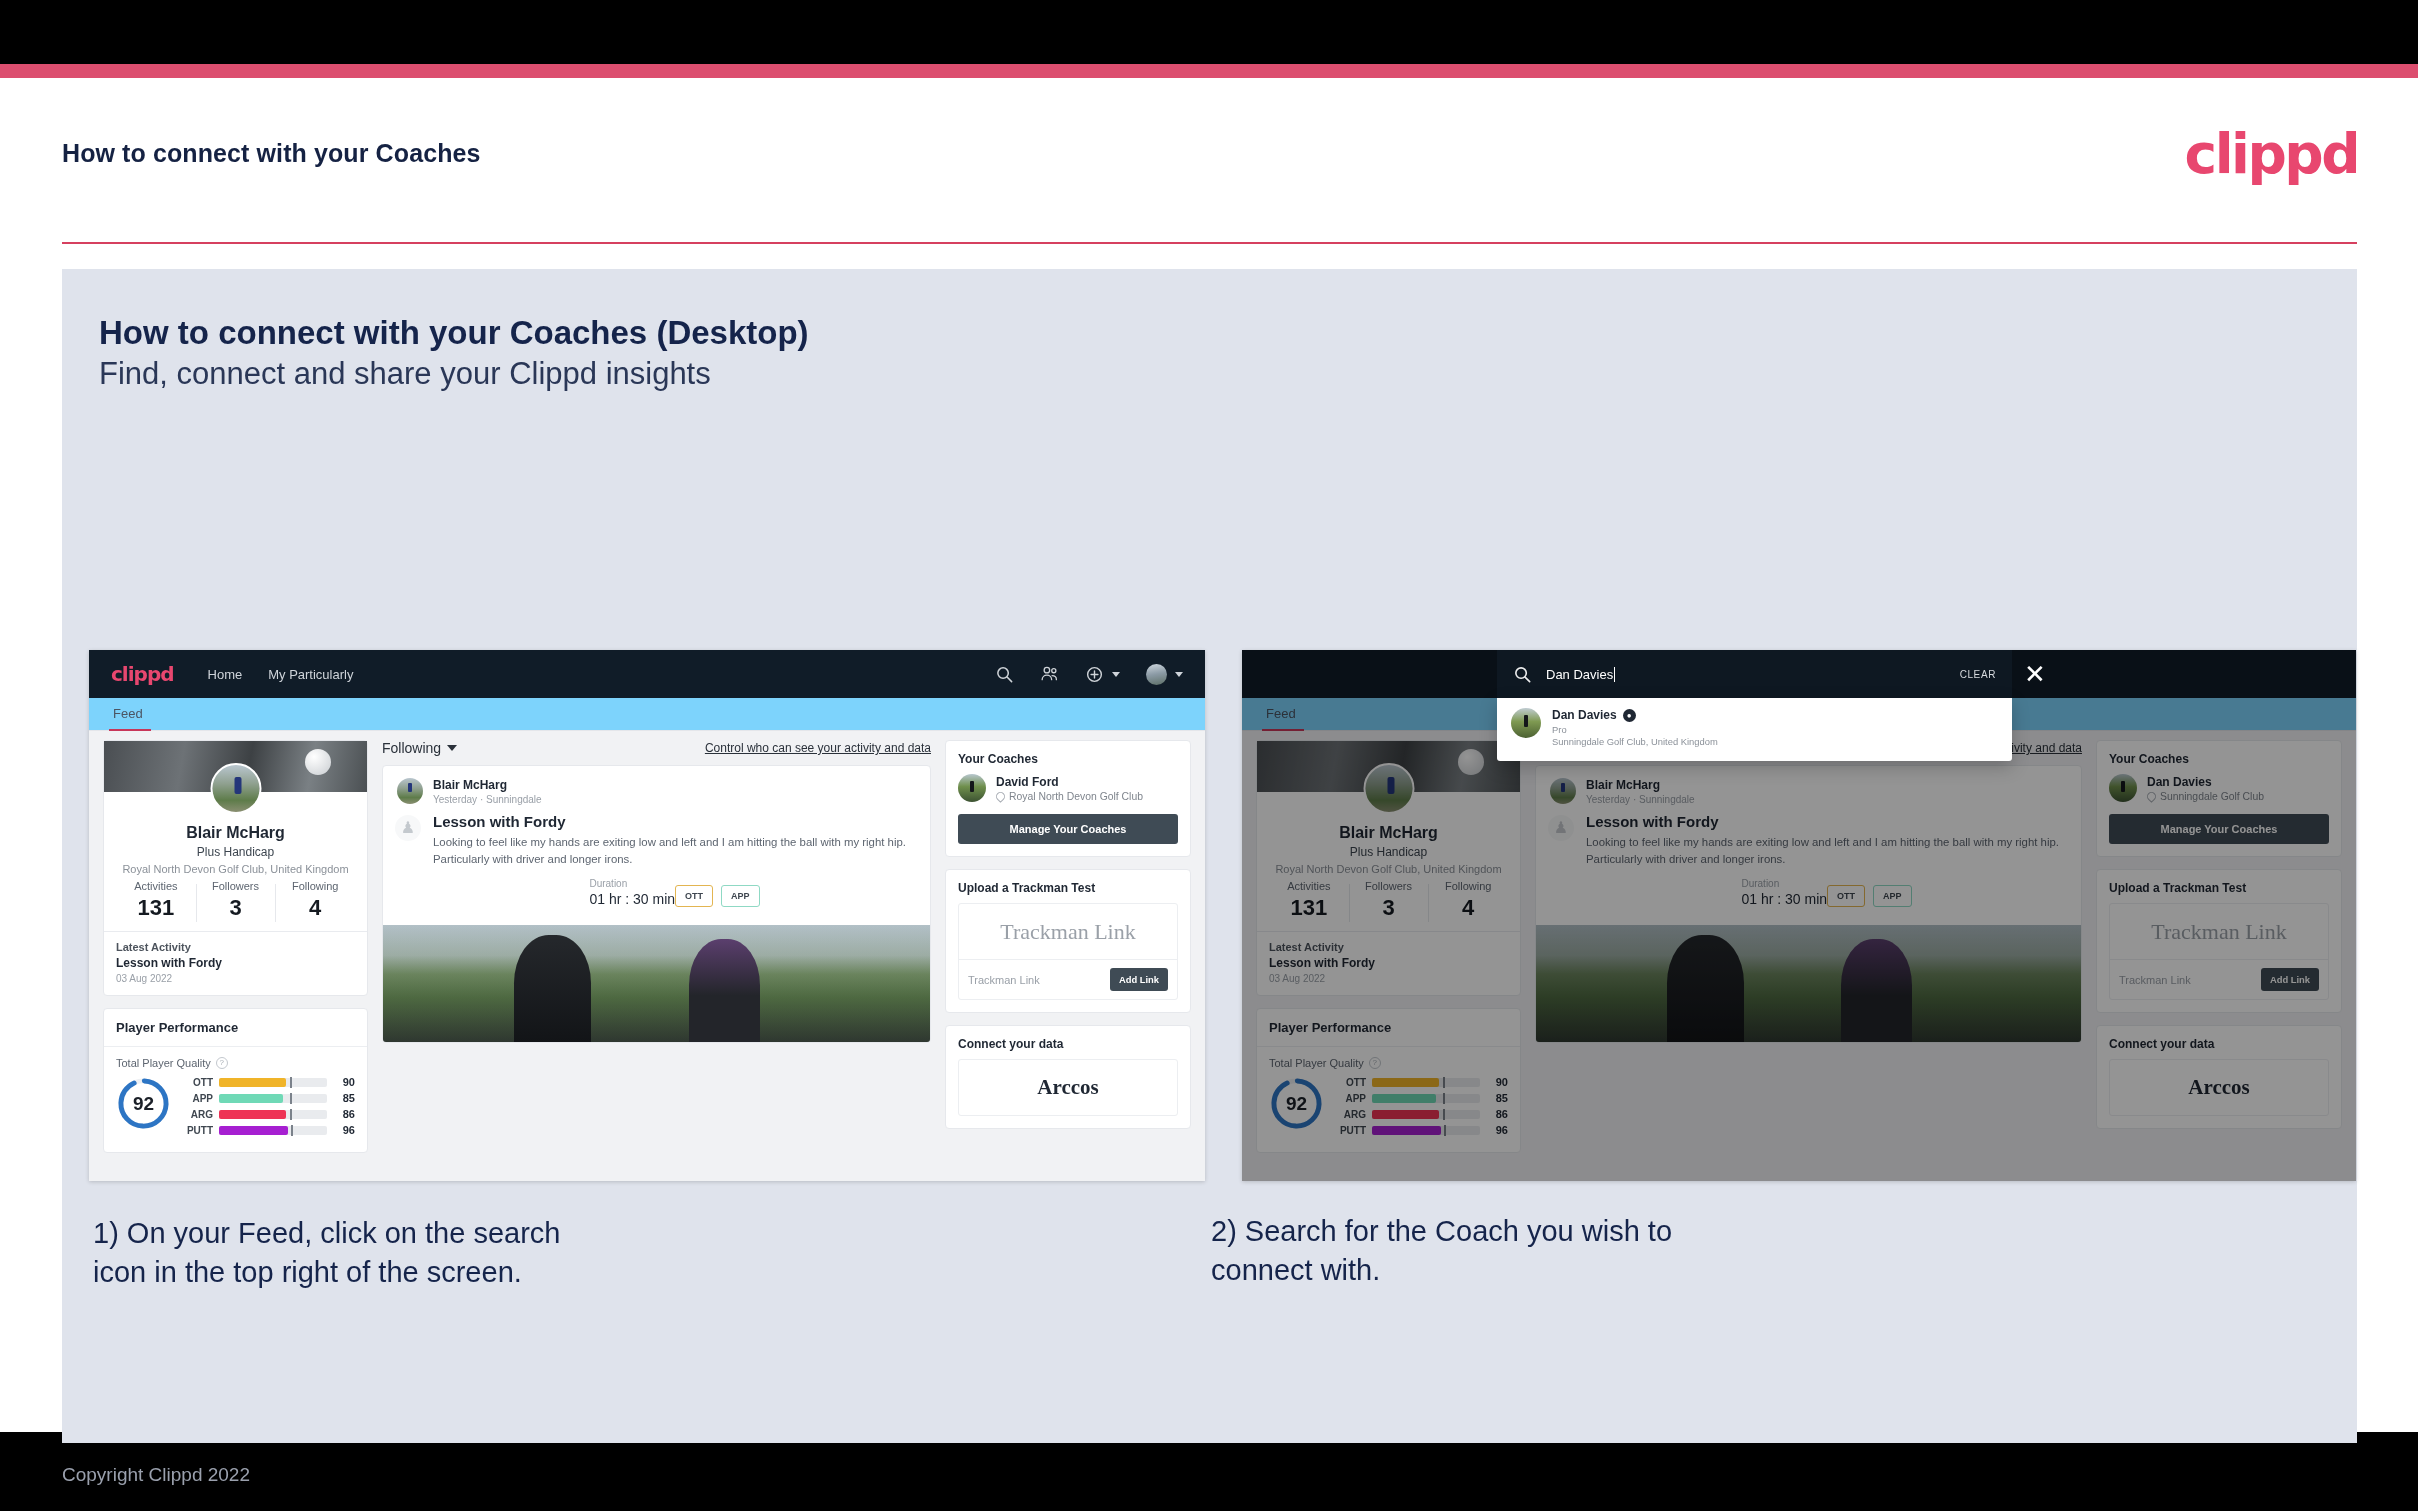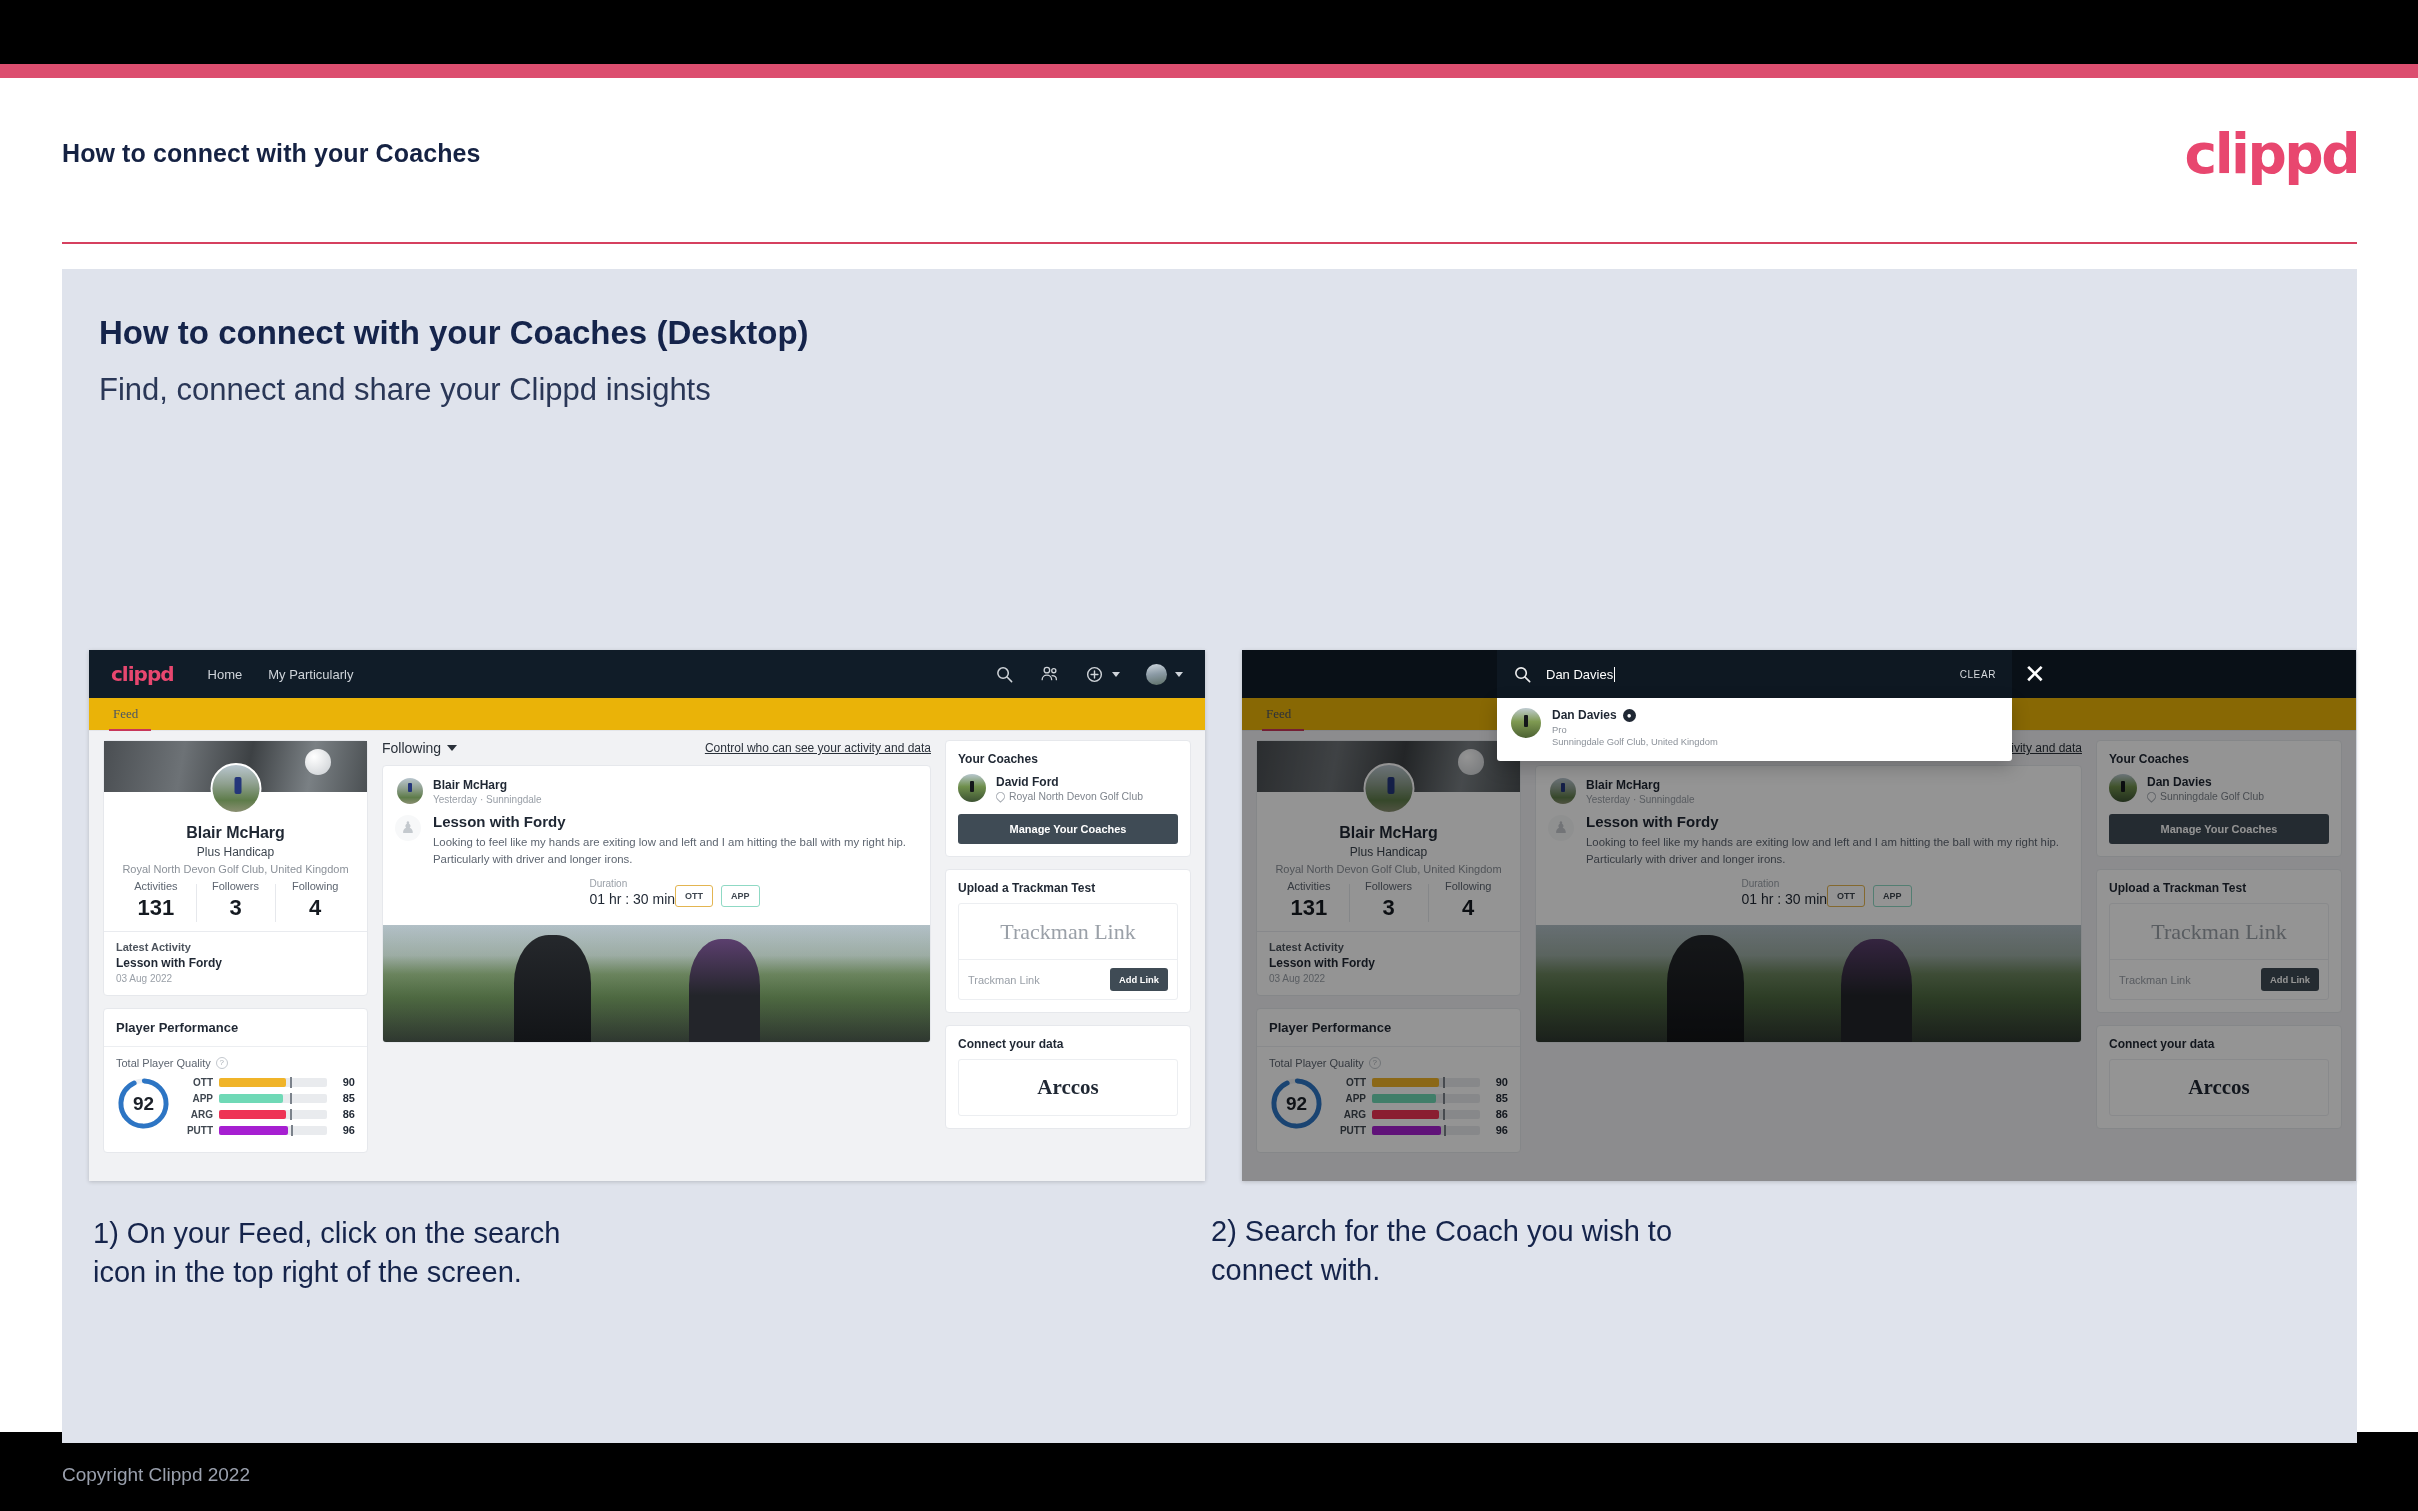--- a/index.html
+++ b/index.html
@@ -42,21 +42,21 @@
   
   .panel {
     position: absolute; left: 62px; top: 191px;
     width: 2295px; height: 1174px; background: #dfe3ec;
   }
   .panel-title {
     position: absolute; left: 37px; top: 45px;
     font-size: 33px; font-weight: 700; color: #15244b;
   }
   .panel-sub {
-    position: absolute; left: 37px; top: 103px;
+    position: absolute; left: 37px; top: 87px;
     font-size: 31px; font-weight: 400; color: #2a3757;
   }
 
   
   .shot {
     position: absolute; top: 381px; height: 531px;
     background: #fff; overflow: hidden;
     box-shadow: 0 1px 4px rgba(0,0,0,.18);
   }
   #shot1 { left: 27px;   width: 1116px; }
@@ -91,21 +91,21 @@
   .ni { width: 19px; height: 19px; display: inline-block; opacity: .92; }
   .caret { width: 0; height: 0; border-left: 4px solid transparent; border-right: 4px solid transparent;
            border-top: 5px solid #cfd4da; margin-left: -18px; }
   .nav-avatar {
     width: 21px; height: 21px; border-radius: 50%;
     background: linear-gradient(170deg,#cfd8df 0%,#8b9aa5 48%,#5d6f66 100%);
   }
 
   .tabbar {
     position: absolute; top: 48px; left: 0; right: 0; height: 33px;
-    background: #eab308; border-bottom: 1px solid #e4e6ea; font-family: Liberation Serif, serif;
+    background: #7dd3fc; border-bottom: 1px solid #e4e6ea;
   }
   .tab {
     position: absolute; left: 24px; top: 8px; font-size: 13px; color: #4b5563;
   }
   .tab-underline { position: absolute; left: 20px; top: 31px; width: 42px; height: 2px; background: #c8375a; }
 
   .cols {
     position: absolute; top: 80px; left: 0; right: 0; bottom: 0;
     display: flex; gap: 14px; padding: 10px 14px 0 14px;
   }

